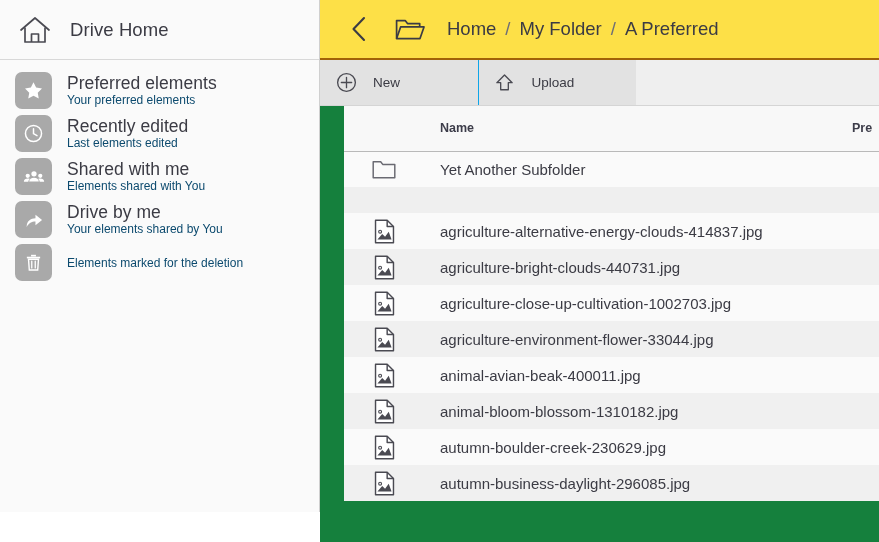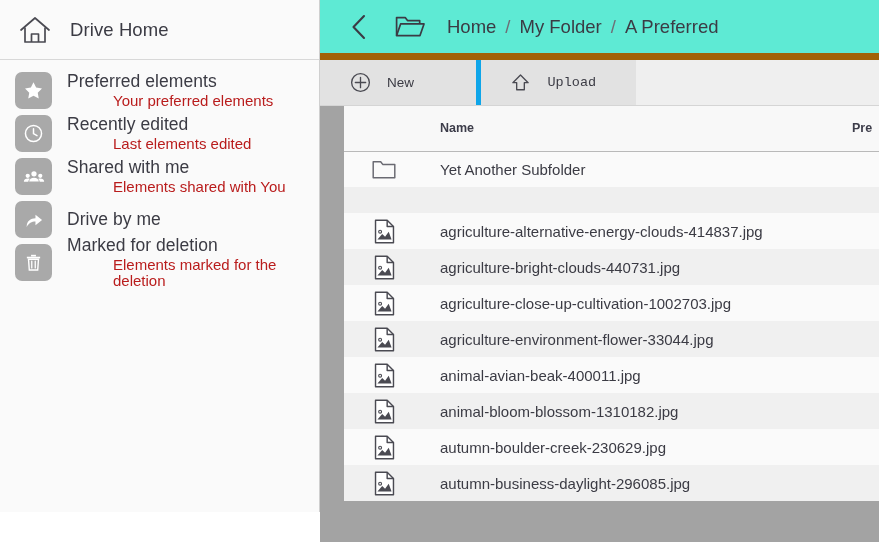--- a/index.html
+++ b/index.html
@@ -82,42 +82,41 @@
     line-height: 1.06;
   }
 
   .nav-title {
     font-size: 17.5px;
     color: #3b3b44;
     letter-spacing: .05px;
   }
 
   .nav-sub {
-    font-size: 15px;
-    color: #b91c1c;
+    font-size: 12px;
+    color: #0c4a6e;
     margin-top: 2px;
-    margin-left: 46px;
   }
 
   
   #main {
     flex: 1 1 auto;
     height: 542px;
     background: #efefef;
     display: flex;
     flex-direction: column;
     min-width: 0;
     position: relative;
   }
 
   #crumbbar {
     height: 60px;
     flex: 0 0 60px;
-    background: #5eead4;
-    border-bottom: 7px solid #a16207;
+    background: #fde047;
+    border-bottom: 2px solid #a16207;
     display: flex;
     align-items: center;
     padding-left: 26px;
   }
 
   #back-chevron {
     width: 26px;
     height: 30px;
     flex: 0 0 26px;
     display: flex;
@@ -166,45 +165,45 @@
     align-items: stretch;
     background: #e2e2e2;
     width: 316px;
     flex: 0 0 316px;
   }
 
   .tool-btn {
     display: flex;
     align-items: center;
     flex: 1 1 0;
-    padding-left: 29px;
+    padding-left: 15px;
     cursor: pointer;
   }
 
-  .tool-btn + .tool-btn { border-left: 5px solid #0ea5e9; font-family: Liberation Mono, monospace; }
+  .tool-btn + .tool-btn { border-left: 1px solid #0ea5e9; }
 
   .tool-ic {
     width: 22px;
     height: 22px;
     flex: 0 0 22px;
     display: flex;
     align-items: center;
     justify-content: center;
   }
 
   .tool-label {
     margin-left: 16px;
     font-size: 13.5px;
     color: #3b3b44;
   }
 
   
   #table-wrap {
     flex: 1 1 auto;
-    background: #a3a3a3;
+    background: #15803d;
     padding-left: 24px;
     overflow: hidden;
     position: relative;
   }
 
   #tbl {
     width: 100%;
     border-collapse: collapse;
     table-layout: fixed;
   }
@@ -314,34 +313,34 @@
       </div>
 
       <div class="nav-item">
         <span class="nav-ic">
           <svg width="22" height="22" viewBox="0 0 24 24">
             <path d="M4 19.5c0-6.3 4.3-9.1 9.6-9.3V6.2L20.8 12l-7.2 5.8v-4.1c-4.3.1-7.1 1.6-9.6 5.8z" fill="#ffffff"></path>
           </svg>
         </span>
         <span class="nav-txt">
           <span class="nav-title">Drive by me</span>
+          <span class="nav-sub">Your elements shared by You</span>
         </span>
       </div>
 
       <div class="nav-item">
         <span class="nav-ic">
           <svg width="21" height="21" viewBox="0 0 24 24">
             <path d="M9.2 3.2h5.6v1.9H9.2z" fill="#ffffff"></path>
             <path d="M4.4 5.4h15.2v1.9H4.4z" fill="#ffffff"></path>
             <path d="M6.3 8.2h11.4l-.9 12.4H7.2z" fill="none" stroke="#ffffff" stroke-width="1.6"></path>
             <path d="M10 10.6v7.6M14 10.6v7.6" stroke="#ffffff" stroke-width="1.5" stroke-linecap="round"></path>
           </svg>
         </span>
         <span class="nav-txt">
-          <span class="nav-title">Marked for deletion</span>
           <span class="nav-sub">Elements marked for the deletion</span>
         </span>
       </div>
 
     </nav>
   </aside>
 
   <section id="main">
 
     <div id="crumbbar">

